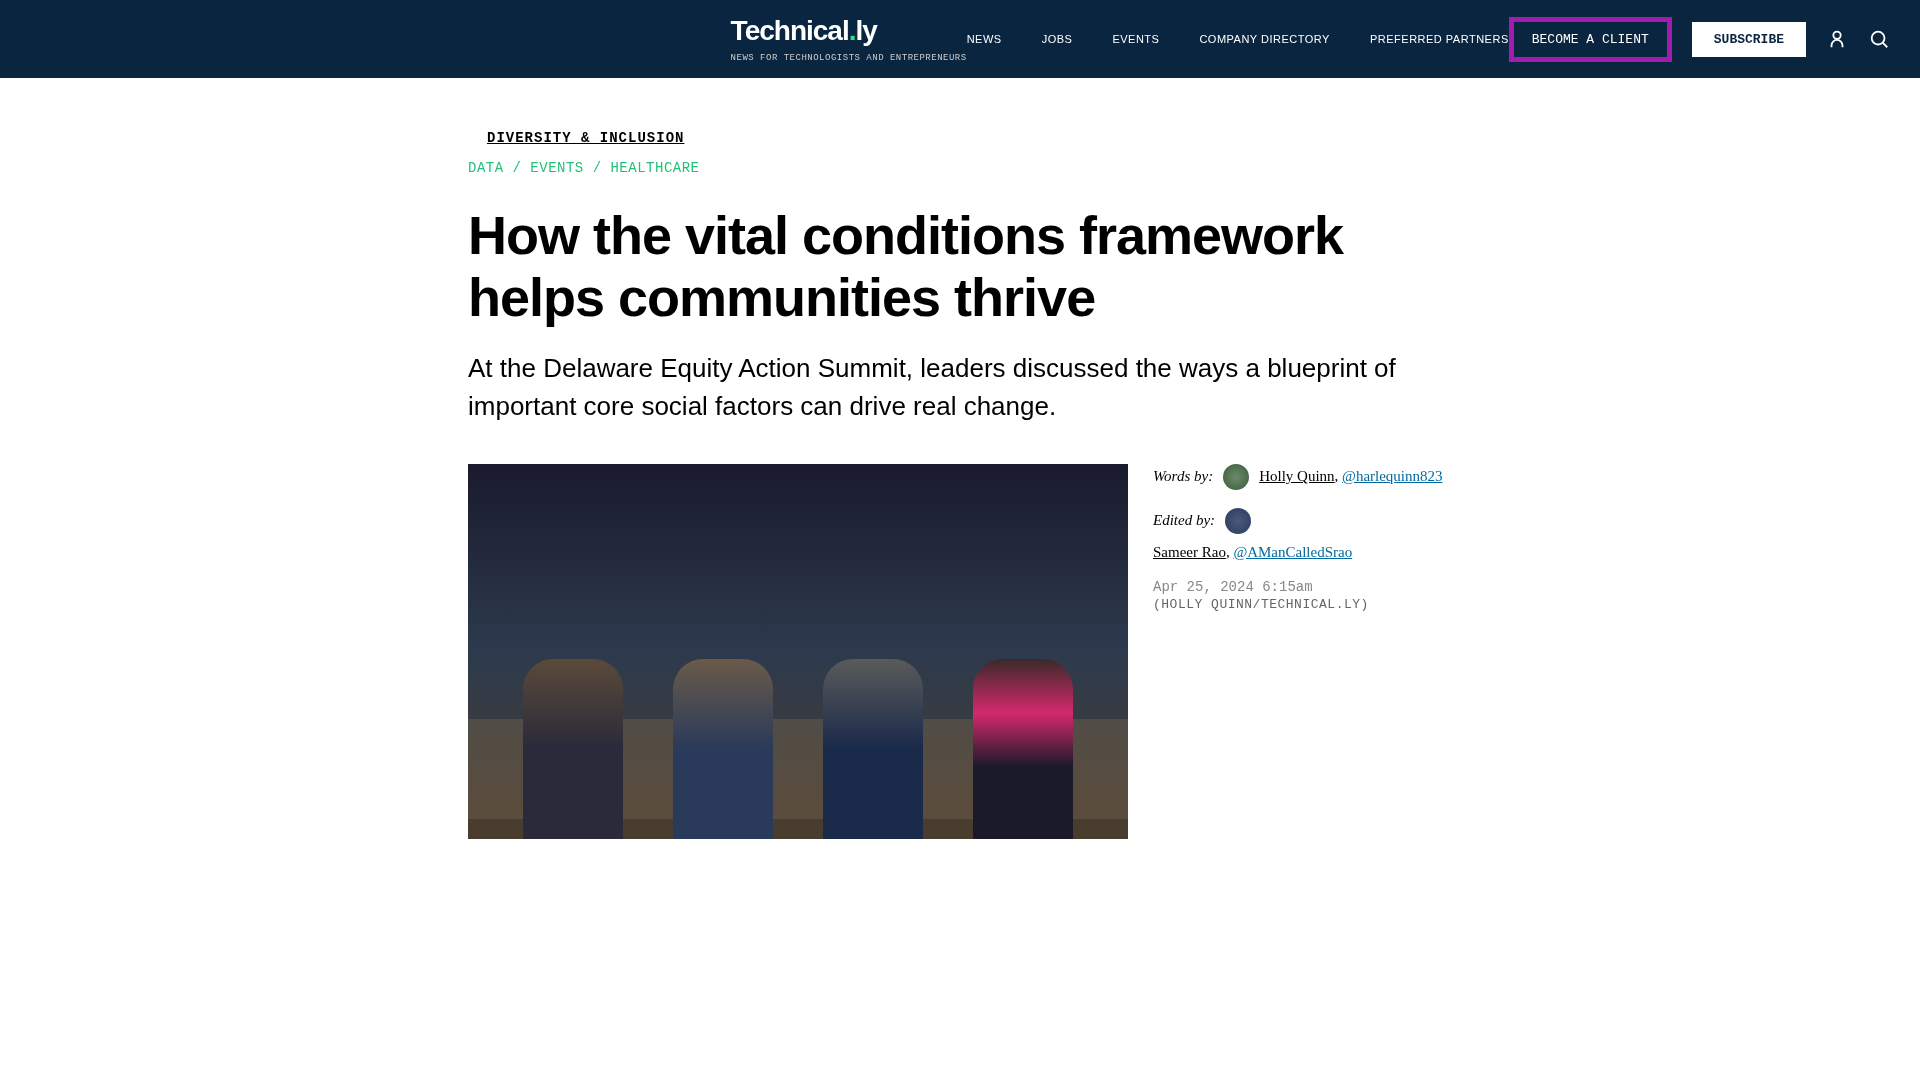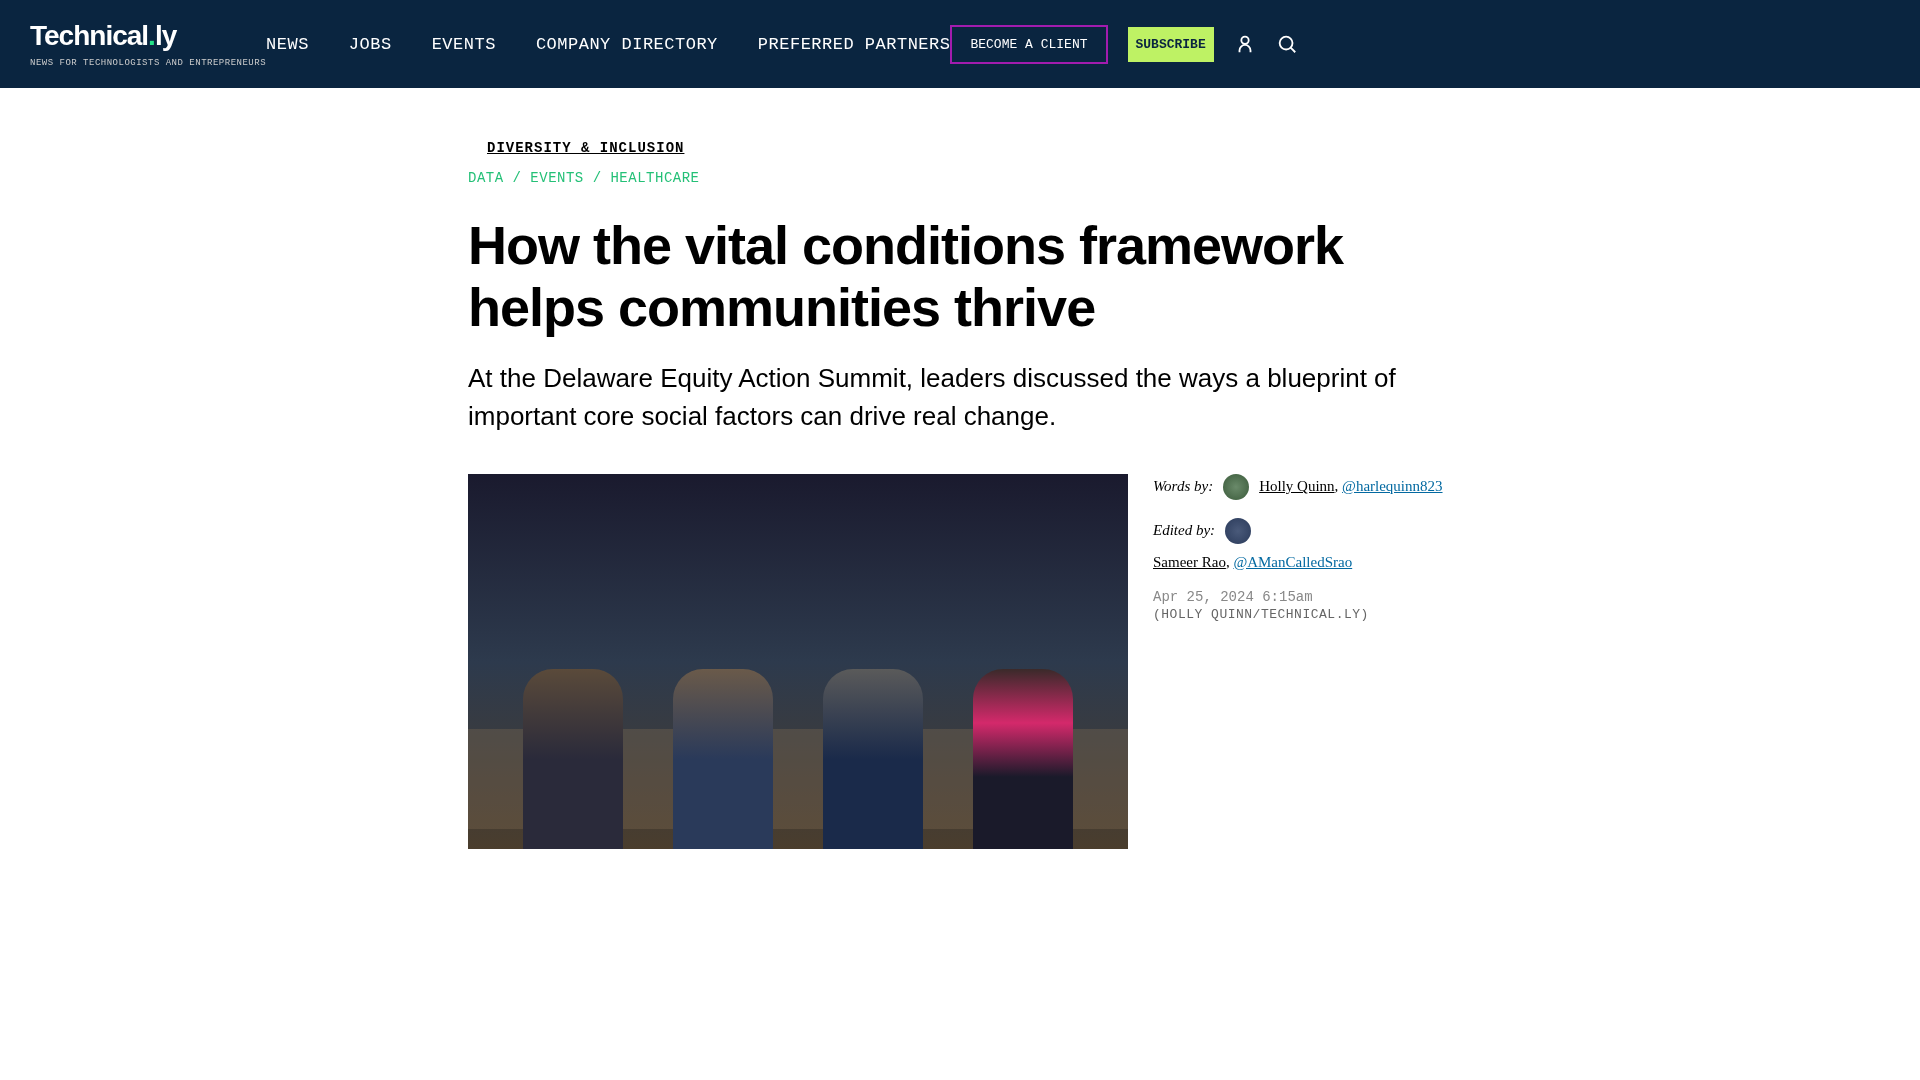--- a/index.html
+++ b/index.html
@@ -1,29 +1,29 @@
 <!DOCTYPE html>
 <html><head>
   <meta charset="utf-8">
   <style>
     * { margin: 0; padding: 0; box-sizing: border-box; }
     body { font-family: -apple-system, BlinkMacSystemFont, 'Segoe UI', Arial, sans-serif; background: #fff; }
     
-    .header { background: #0a2540; height: 88px; display: flex; align-items: center; padding: 0 30px; justify-content: flex-start; }
+    .header { background: #0a2540; height: 78px; display: flex; align-items: center; padding: 0 30px; justify-content: flex-end; }
     .logo-area { display: flex; flex-direction: column; }
     .logo { color: #fff; font-size: 28px; font-weight: bold; letter-spacing: -1px; }
     .logo-dot { color: #24e388; }
     .tagline { color: #ccc; font-size: 9px; letter-spacing: 0.5px; margin-top: 6px; font-family: 'Courier New', monospace; }
     
     .nav { display: flex; align-items: center; gap: 40px; }
-    .nav-item { color: #fff; font-family: Liberation Mono, monospace; font-size: 17px; text-decoration: none; letter-spacing: 0.5px; }
+    .nav-item { color: #fff; font-family: Liberation Sans, sans-serif; font-size: 11px; text-decoration: none; letter-spacing: 0.5px; }
     
     .header-right { display: flex; align-items: center; gap: 20px; }
-    .btn-outline { border: 2px solid #a21caf; color: #fff; background: transparent; padding: 10px 18px; font-family: 'Courier New', monospace; font-size: 13px; cursor: pointer; }
-    .btn-primary { background: #bef264; color: #0a2540; border: none; padding: 10px 8px; font-family: 'Courier New', monospace; font-size: 13px; cursor: pointer; font-weight: bold; }
+    .btn-outline { border: 5px solid #a21caf; color: #fff; background: transparent; padding: 10px 18px; font-family: 'Courier New', monospace; font-size: 13px; cursor: pointer; }
+    .btn-primary { background: #ffffff; color: #0a2540; border: none; padding: 10px 22px; font-family: 'Courier New', monospace; font-size: 13px; cursor: pointer; font-weight: bold; }
     .icon-btn { cursor: pointer; color: #fff; display: flex; align-items: center; }
     
     .content { max-width: 1024px; margin: 0 auto; padding: 50px 20px 0; }
     
     .category { font-family: 'Courier New', monospace; font-size: 14px; font-weight: bold; letter-spacing: 1px; text-decoration: underline; color: #000; padding-left: 19px; }
     .tags { margin-top: 14px; font-family: 'Courier New', monospace; font-size: 14px; font-weight: normal; letter-spacing: 0.5px; color: #24c077; }
     .tag-link { color: #24c077; text-decoration: none; }
     .tag-sep { color: #24c077; }
     
     .headline { font-size: 54px; font-weight: 800; line-height: 1.15; margin-top: 28px; color: #000; letter-spacing: -1px; }

